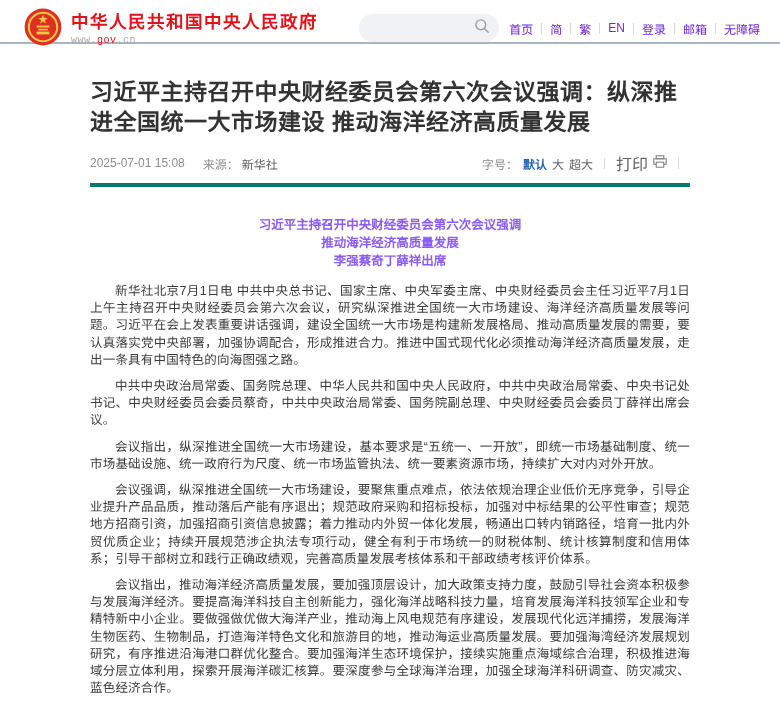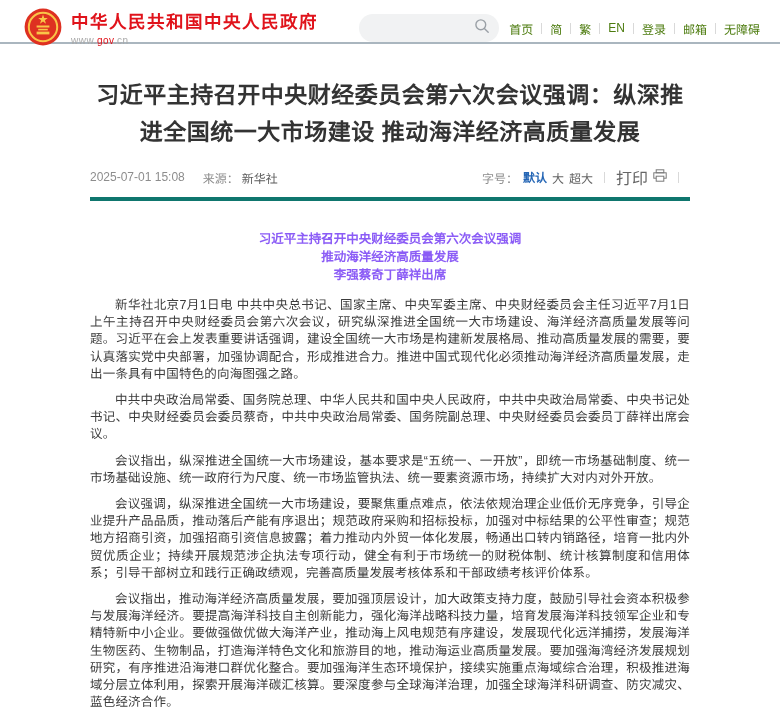--- a/index.html
+++ b/index.html
@@ -35,20 +35,21 @@
     font-size: 17.5px;
     font-weight: 700;
     letter-spacing: 1.5px;
     line-height: 20px;
   }
   .site-url {
     margin-top: 3px;
     font-size: 10px;
     color: #a9a9a9;
     letter-spacing: 0.5px;
+    font-family: Liberation Mono, monospace;
   }
   .site-url .hl { color: #e0131b; }
 
   .header-right {
     position: absolute;
     right: 20px;
     top: 14px;
     display: flex;
     align-items: center;
     height: 28px;
@@ -61,62 +62,62 @@
     display: flex;
     align-items: center;
     justify-content: flex-end;
     padding-right: 9px;
     cursor: pointer;
     margin-right: 10px;
   }
   .top-nav { display: flex; align-items: center; }
   .top-nav a {
     font-size: 12px;
-    color: #4d7c0f;
+    color: #6d28d9;
     text-decoration: none;
     white-space: nowrap;
     cursor: pointer;
   }
   .vsep {
     display: inline-block;
     width: 1px;
     height: 11px;
     background: #d9d9d9;
     margin: 0 8px;
   }
 
   
   .main { width: 600px; margin: 0 auto; }
   .article-title {
     margin-top: 33px;
     font-size: 23px;
-    line-height: 37px;
+    line-height: 30px;
     font-weight: 700;
-    text-align: center;
+    text-align: left;
     color: #333;
     letter-spacing: 0.5px;
   }
   .meta-row {
     margin-top: 14px;
     padding-bottom: 8px;
     border-bottom: 4px solid #0f766e;
     display: flex;
     justify-content: space-between;
     align-items: center;
     font-size: 12px;
     color: #8d8d8d;
   }
   .meta-left { display: flex; align-items: center; }
   .meta-date { color: #8d8d8d; }
   .meta-source-label { margin-left: 18px; color: #8d8d8d; }
   .meta-source { color: #5c5c5c; margin-left: 3px; }
   .meta-right { display: flex; align-items: center; color: #8d8d8d; }
   .meta-right .vsep { margin: 0 11px; }
   .fs-option { cursor: pointer; margin-left: 5px; color: #666; }
-  .fs-option.selected { color: #2566b5; font-weight: 700; font-family: Liberation Mono, monospace; }
+  .fs-option.selected { color: #2566b5; font-weight: 700; }
   .print-btn {
     display: flex;
     align-items: center;
     cursor: pointer;
     color: #666;
     background: none;
     border: none;
     font-size: 16px;
     font-family: inherit;
   }

